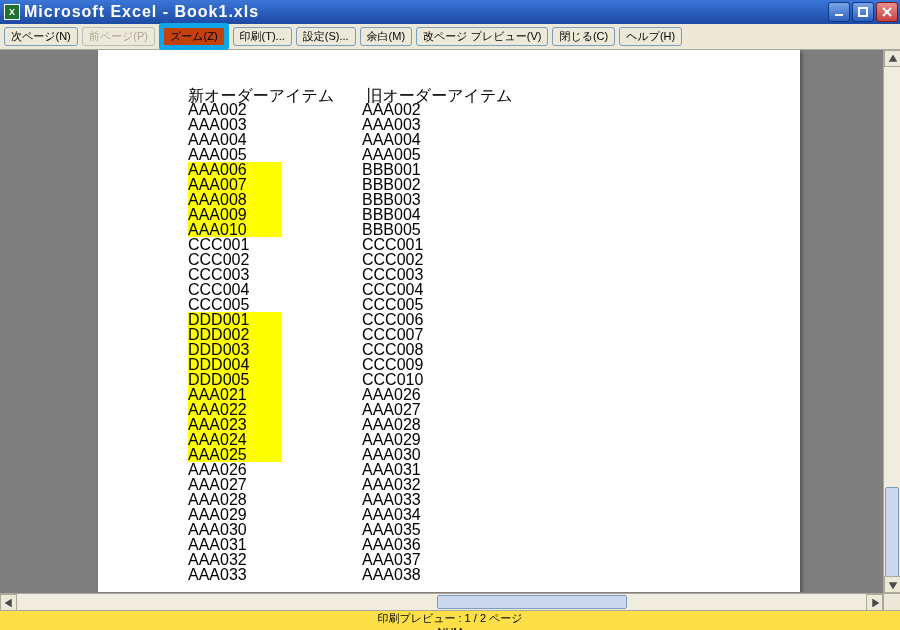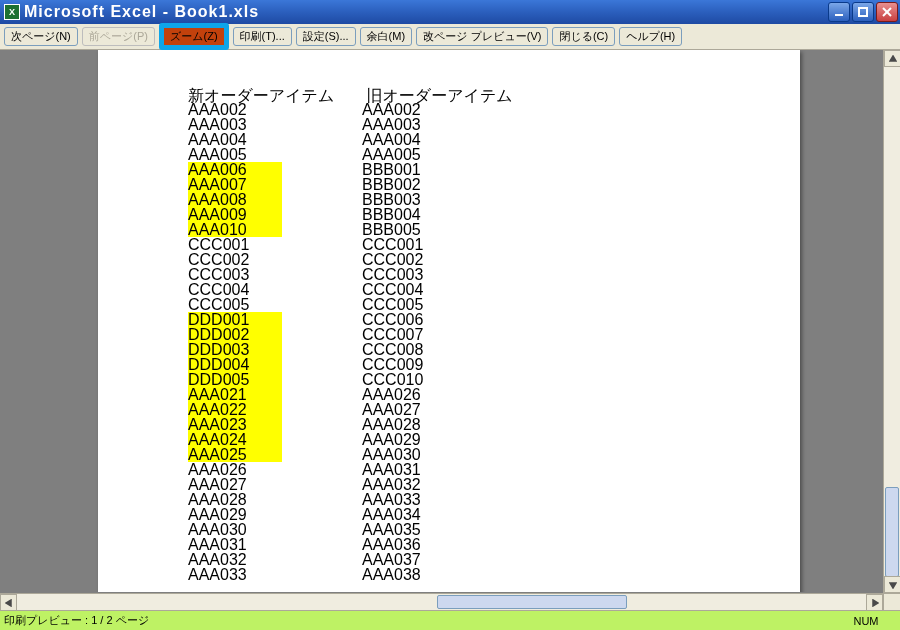--- a/index.html
+++ b/index.html
@@ -150,26 +150,27 @@
     position: absolute; right: 0; bottom: 0;
     width: 17px; height: 17px;
     background: #ece9d8;
     border-top: 1px solid #aca899;
     border-left: 1px solid #aca899;
   }
   .statusbar {
     position: absolute;
     left: 0; right: 0; bottom: 0;
     height: 20px;
-    background: #bef264;
+    background: #fde047;
     border-top: 1px solid #aca899;
     display: flex;
     align-items: center;
     font-size: 11px;
     padding: 0 4px;
+    flex-direction: column;
   }
   .status-spacer { flex: 1; }
   .status-num { width: 60px; text-align: center;}
   .arrow svg { width: 8px; height: 8px; stroke: #4a4a4a; stroke-width: 1.5; fill: #4a4a4a;}
 </style>
 </head>
 <body>
 
 <div class="titlebar">
   <div class="app-icon">X</div>

